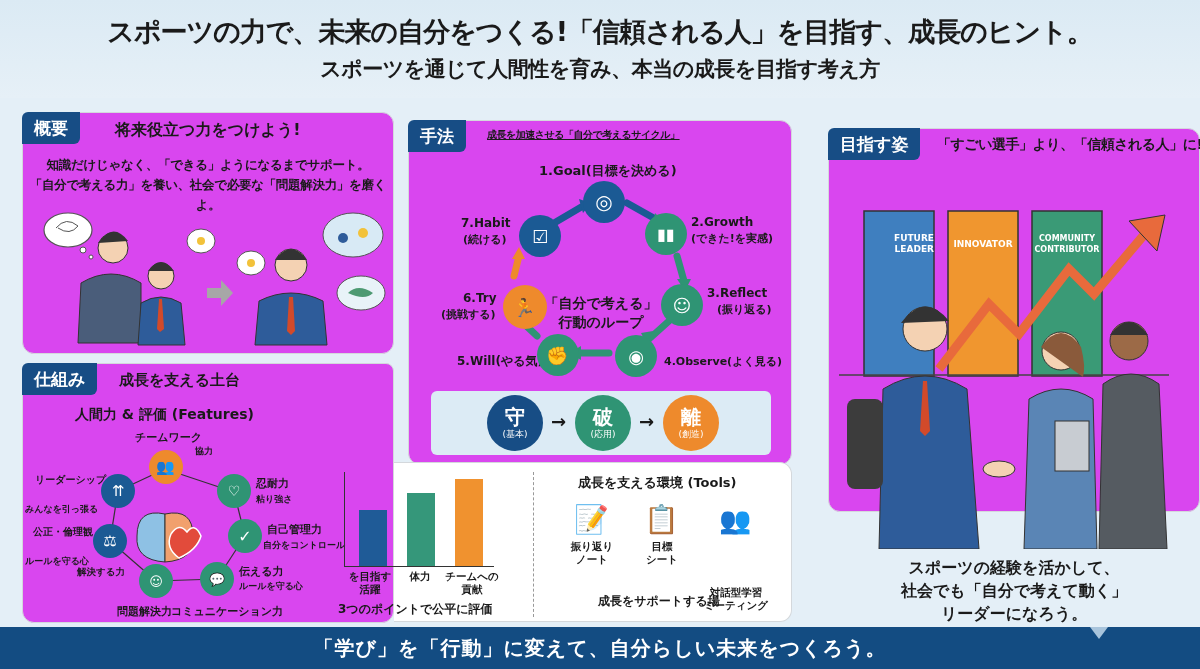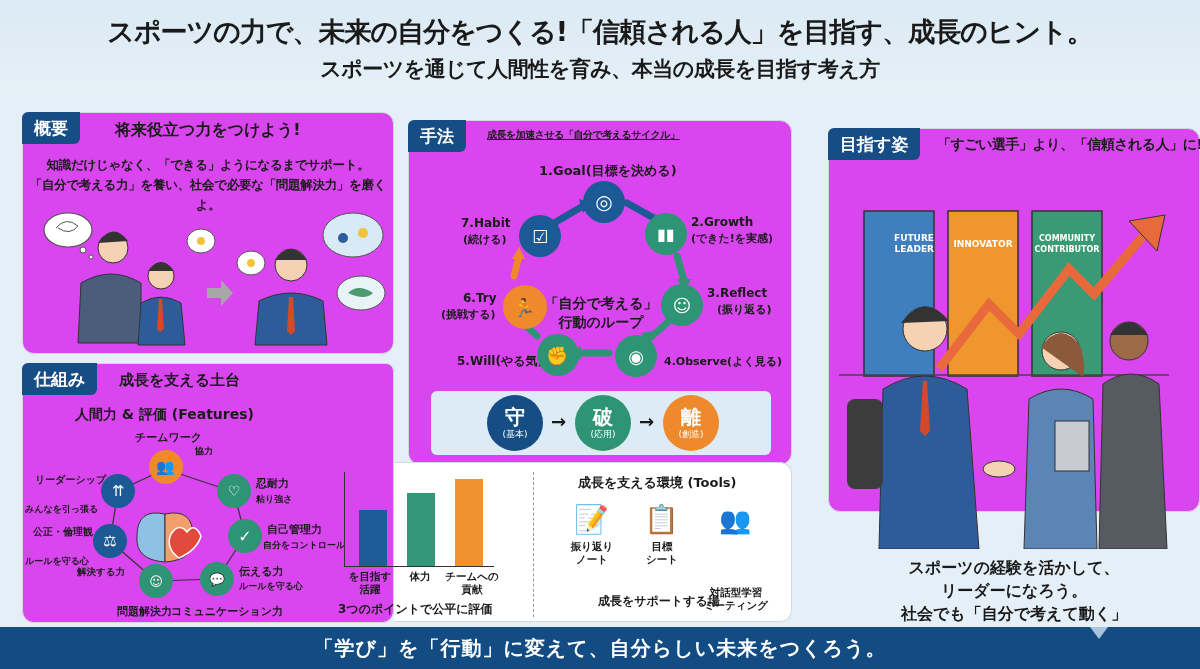--- a/index.html
+++ b/index.html
@@ -274,19 +274,19 @@
   <div style="position:absolute;left:119px;top:110px;width:70px;text-align:center;color:#fff;font-size:9px;font-weight:bold;line-height:11px;">
     <div>INNOVATOR</div>
   </div>
   <div style="position:absolute;left:203px;top:104px;width:70px;text-align:center;color:#fff;font-size:8px;font-weight:bold;line-height:11px;">
     <div>COMMUNITY</div>
     <div>CONTRIBUTOR</div>
   </div>
 
   <div class="center bold" style="position:absolute;left:0;top:427px;width:100%;font-size:16px;line-height:23px;">
     <div>スポーツの経験を活かして、</div>
+    <div>社会でも「自分で考えて動く」</div>
     <div>リーダーになろう。</div>
-    <div>社会でも「自分で考えて動く」</div>
   </div>
 </div>
 
 <div class="footer">「学び」を「行動」に変えて、自分らしい未来をつくろう。</div>
 <div class="footer-notch"></div>
 
 </body></html>

